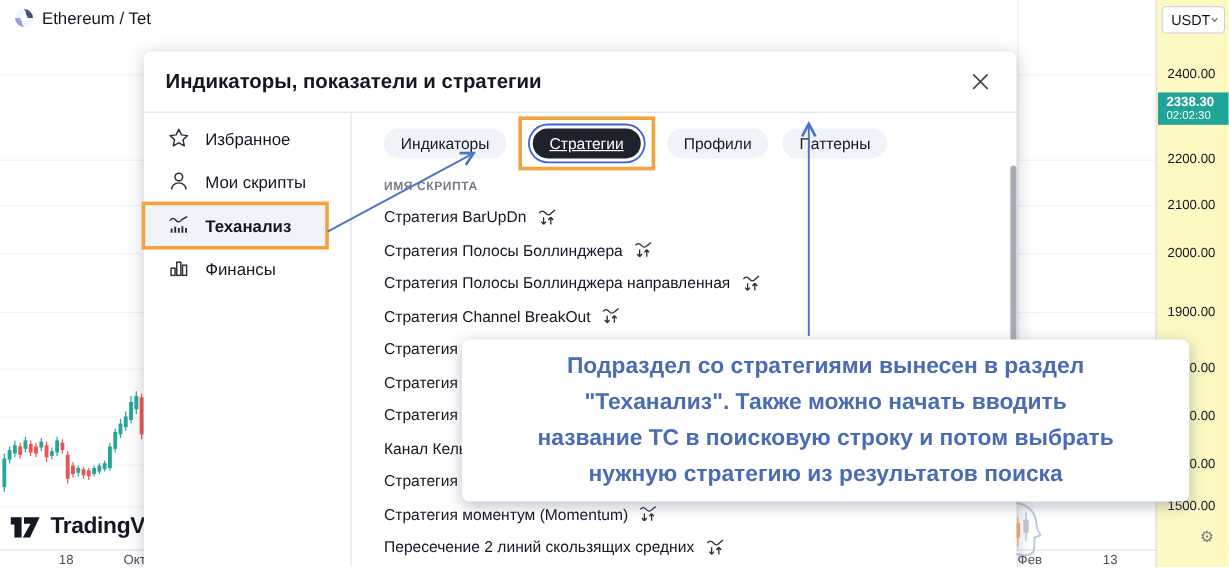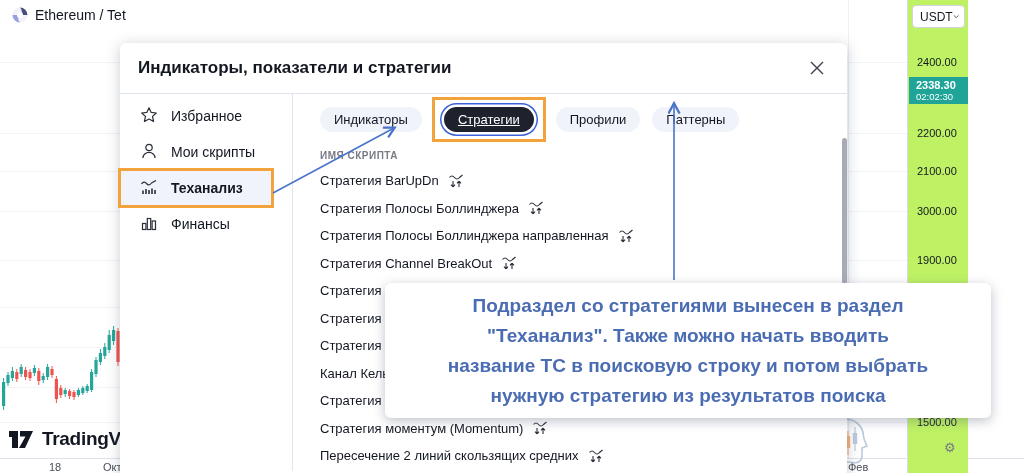--- a/index.html
+++ b/index.html
@@ -13,22 +13,22 @@
   .gridline-v { position:absolute; top:0; height:458px; width:1px; background:#eef0f4; }
   .ticker { position:absolute; left:12px; top:7px; display:flex; align-items:center; gap:7px;
             font-size:14px; font-weight:400; color:#131722; z-index:3; }
   #candles { position:absolute; left:0; top:0; z-index:2; }
   .tv-logo { position:absolute; left:8px; top:428px; display:flex; align-items:center; gap:8px; z-index:2; }
   .tv-logo-text { font-size:19px; font-weight:700; letter-spacing:-0.3px; color:#131722; }
   .timeline-line { position:absolute; left:0; top:458px; width:1024px; height:1px; background:#dfe2ea; z-index:3; }
   .time-label { position:absolute; top:461px; font-size:11px; color:#4a4e59; z-index:3; }
 
   
-  .price-scale { position:absolute; left:907px; top:0; width:61px; height:473px;
-                 background:#bef264; border-left:1px solid #d8dce6; z-index:4; }
+  .price-scale { position:absolute; left:963px; top:0; width:61px; height:473px;
+                 background:#fef9c3; border-left:1px solid #d8dce6; z-index:4; }
   .usdt-btn { position:absolute; left:4px; top:5px; width:53px; height:23px; border:1px solid #d1d4dc;
               border-radius:4px; display:flex; align-items:center; justify-content:space-between;
               padding:0 5px 0 7px; font-size:12px; color:#131722; background:#fff; cursor:pointer; }
   .price-label { position:absolute; left:9px; font-size:11px; color:#131722; }
   .price-badge { position:absolute; left:1px; top:77px; width:59px; height:27px; background:#20a497;
                  color:#fff; padding:2px 0 0 7px; line-height:12px; }
   .price-badge .p1 { font-size:11px; font-weight:700; }
   .price-badge .p2 { font-size:9.5px; }
   .gear { position:absolute; left:36px; top:440px; font-size:13px; color:#787b86; cursor:pointer; }
 
@@ -204,21 +204,21 @@
     <div class="usdt-btn">
       <span>USDT</span>
       <svg width="8" height="5" viewBox="0 0 8 5">
         <polyline points="1,1 4,4 7,1" fill="none" stroke="#555a66" stroke-width="1.2"></polyline>
       </svg>
     </div>
     <div id="price-labels">
         <div class="price-label" style="top: 56px;">2400.00</div>
         <div class="price-label" style="top: 127px;">2200.00</div>
         <div class="price-label" style="top: 165px;">2100.00</div>
-        <div class="price-label" style="top: 205px;">3000.00</div>
+        <div class="price-label" style="top: 205px;">2000.00</div>
         <div class="price-label" style="top: 254px;">1900.00</div>
         <div class="price-label" style="top: 301px;">1800.00</div>
         <div class="price-label" style="top: 341px;">1700.00</div>
         <div class="price-label" style="top: 381px;">1600.00</div>
         <div class="price-label" style="top: 416px;">1500.00</div>
       </div>
     <div class="price-badge">
       <div class="p1">2338.30</div>
       <div class="p2">02:02:30</div>
     </div>

